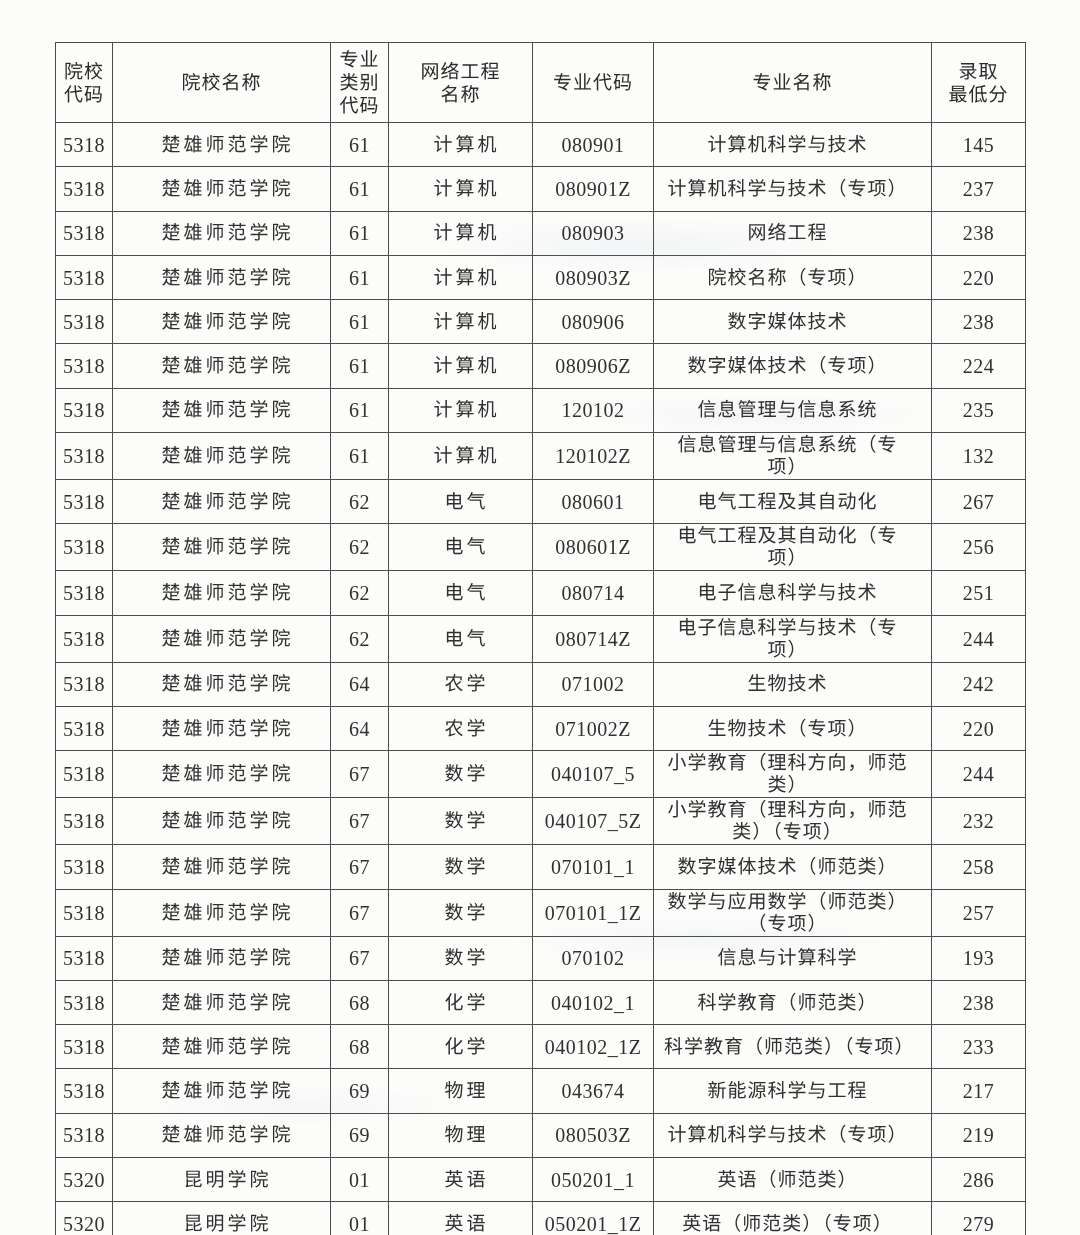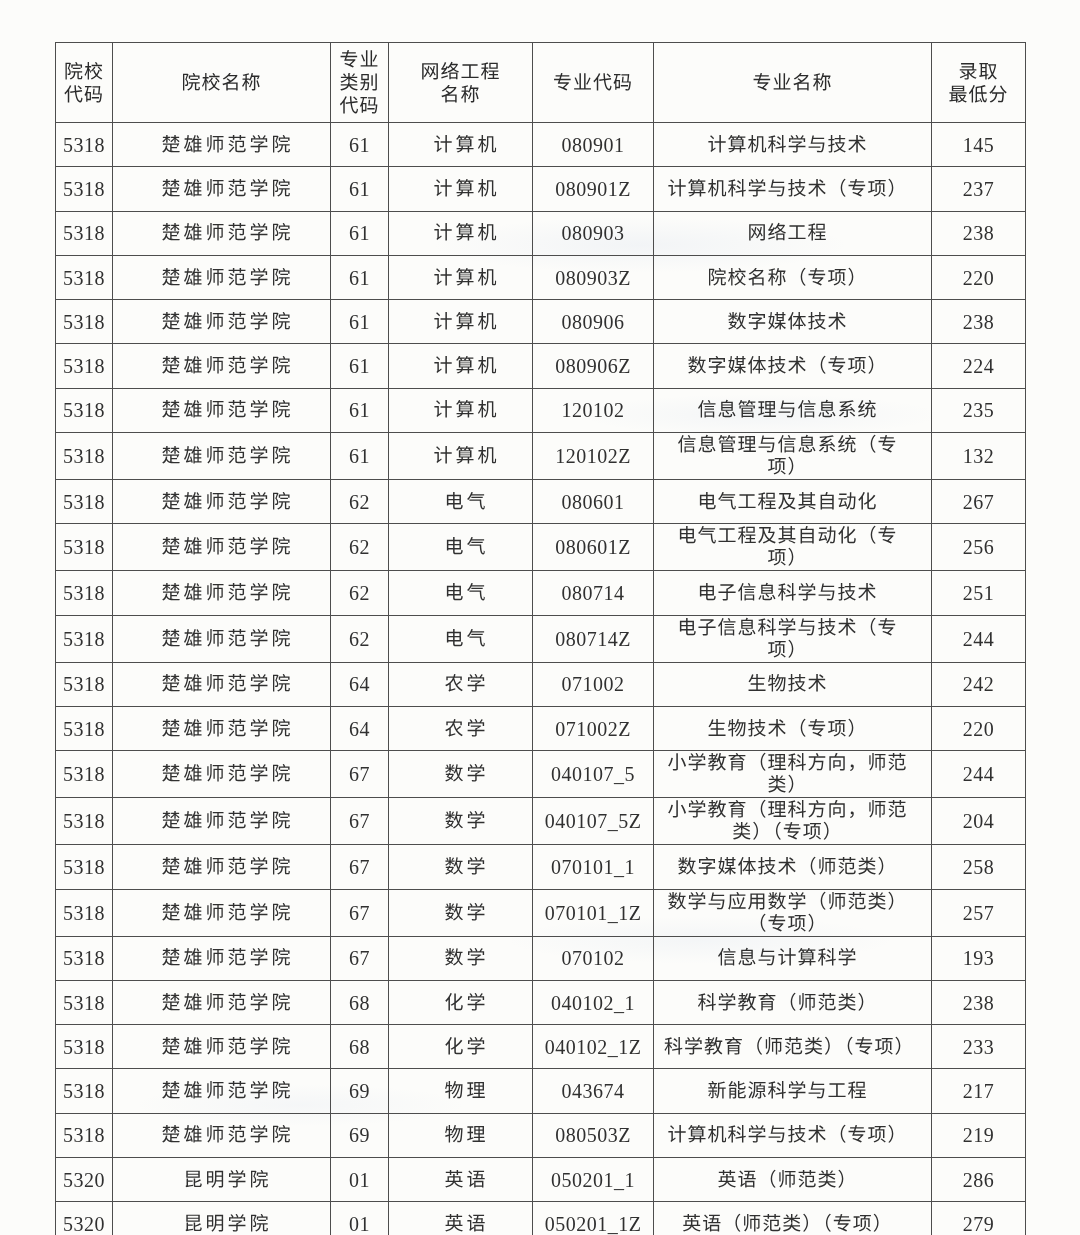--- a/index.html
+++ b/index.html
@@ -239,21 +239,21 @@
           <td class="col5">小学教育（理科方向，师范类）</td>
           <td class="col6">244</td>
         </tr>
         <tr>
           <td class="col0">5318</td>
           <td class="col1">楚雄师范学院</td>
           <td class="col2">67</td>
           <td class="col3">数学</td>
           <td class="col4">040107_5Z</td>
           <td class="col5">小学教育（理科方向，师范类）（专项）</td>
-          <td class="col6">204</td>
+          <td class="col6">232</td>
         </tr>
         <tr>
           <td class="col0">5318</td>
           <td class="col1">楚雄师范学院</td>
           <td class="col2">67</td>
           <td class="col3">数学</td>
           <td class="col4">070101_1</td>
           <td class="col5">数字媒体技术（师范类）</td>
           <td class="col6">258</td>
         </tr>

